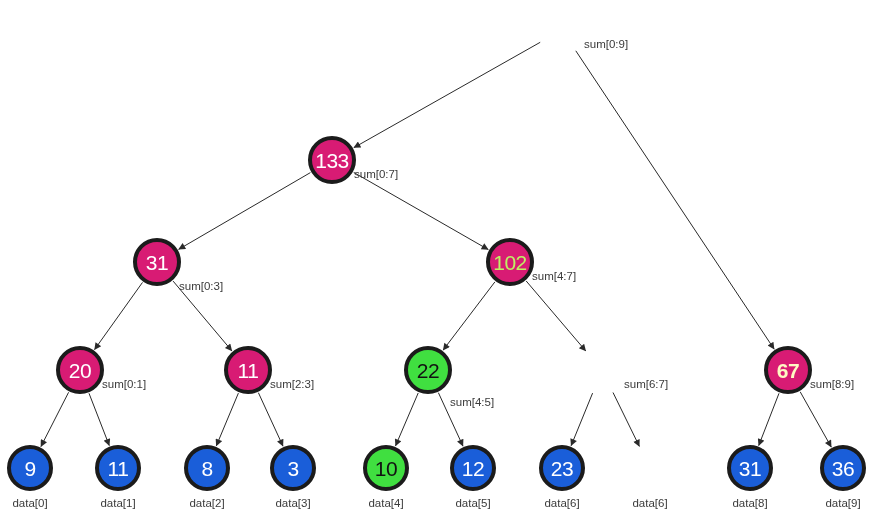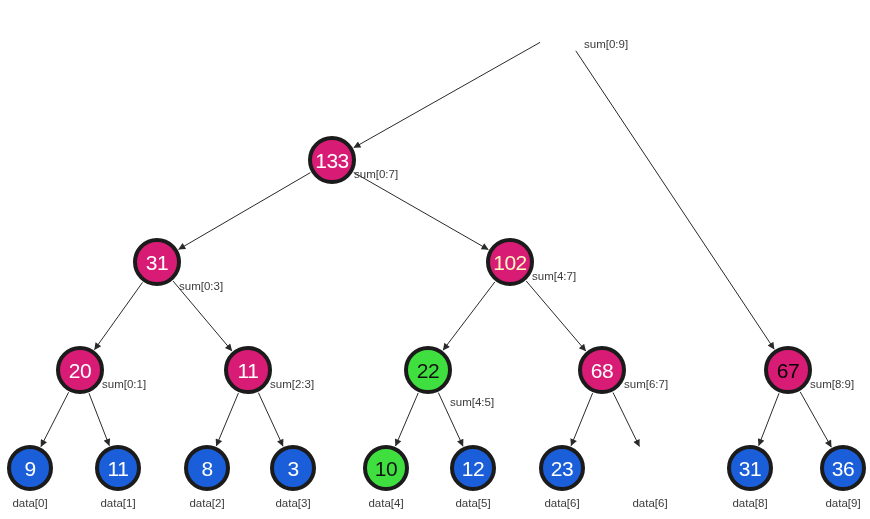--- a/index.html
+++ b/index.html
@@ -95,21 +95,21 @@
 
   <div class="node-label" style="color: rgb(59, 59, 59); left: 354px; top: 168px;">sum[0:7]</div>
 
   <div class="node" style="left: 133px; top: 238px; width: 48px; height: 48px; background: rgb(216, 27, 116); border-color: rgb(27, 27, 27);">
     <span class="value" style="color: rgb(255, 255, 255);">31</span>
   </div>
 
   <div class="node-label" style="color: rgb(59, 59, 59); left: 179px; top: 280px;">sum[0:3]</div>
 
   <div class="node" style="left: 486px; top: 238px; width: 48px; height: 48px; background: rgb(216, 27, 116); border-color: rgb(27, 27, 27);">
-    <span class="value" style="color: #fef9c3;">102</span>
+    <span class="value" style="color: #bef264;">102</span>
   </div>
 
   <div class="node-label" style="color: rgb(59, 59, 59); left: 532px; top: 270px;">sum[4:7]</div>
 
   <div class="node" style="left: 56px; top: 346px; width: 48px; height: 48px; background: rgb(216, 27, 116); border-color: rgb(27, 27, 27);">
     <span class="value" style="color: rgb(255, 255, 255);">20</span>
   </div>
 
   <div class="node-label" style="color: rgb(59, 59, 59); left: 102px; top: 378px;">sum[0:1]</div>
 
@@ -118,28 +118,25 @@
   </div>
 
   <div class="node-label" style="color: rgb(59, 59, 59); left: 270px; top: 378px;">sum[2:3]</div>
 
   <div class="node" style="left: 404px; top: 346px; width: 48px; height: 48px; background: rgb(64, 223, 64); border-color: rgb(27, 27, 27);">
     <span class="value" style="color: rgb(18, 18, 18);">22</span>
   </div>
 
   <div class="node-label" style="color: rgb(59, 59, 59); left: 450px; top: 396px;">sum[4:5]</div>
 
-  <div class="node" style="left: 578px; top: 346px; width: 48px; height: 48px; background: rgb(216, 27, 116); border-color: rgb(27, 27, 27);">
-    <span class="value" style="color: rgb(255, 255, 255);">68</span>
-  </div>
 
   <div class="node-label" style="color: rgb(59, 59, 59); left: 624px; top: 378px;">sum[6:7]</div>
 
   <div class="node" style="left: 764px; top: 346px; width: 48px; height: 48px; background: rgb(216, 27, 116); border-color: rgb(27, 27, 27);">
-    <span class="value" style="color: #000000;">67</span>
+    <span class="value" style="color: #fef9c3; font-weight: bold;">67</span>
   </div>
 
   <div class="node-label" style="color: rgb(59, 59, 59); left: 810px; top: 378px;">sum[8:9]</div>
 
   <div class="node" style="left: 7px; top: 445px; width: 46px; height: 46px; background: rgb(26, 94, 217); border-color: rgb(27, 27, 27);">
     <span class="value" style="color: rgb(255, 255, 255);">9</span>
   </div>
 
   <div class="node-label below" style="color: rgb(59, 59, 59); left: -15px; width: 90px; top: 497px;">data[0]</div>
 

